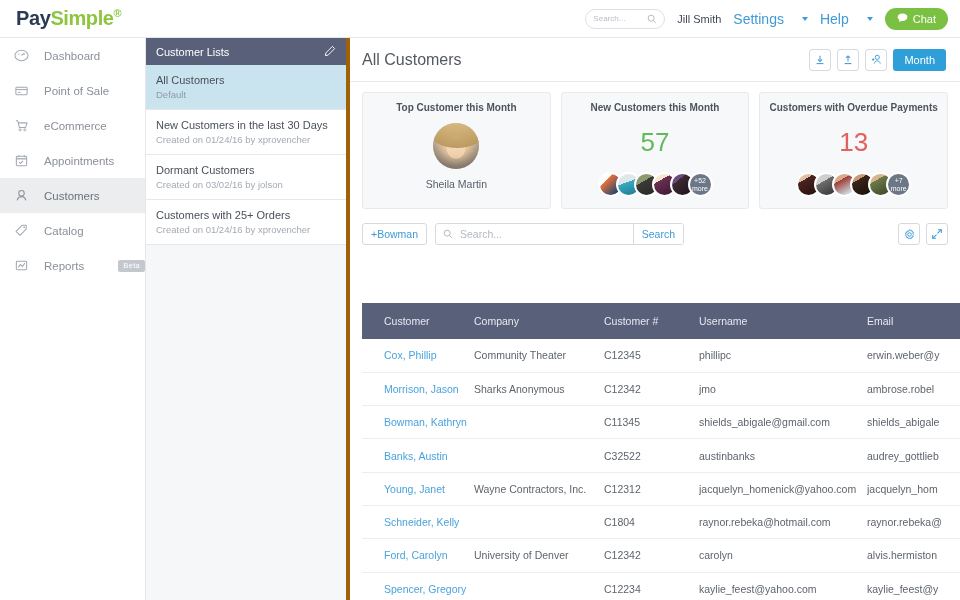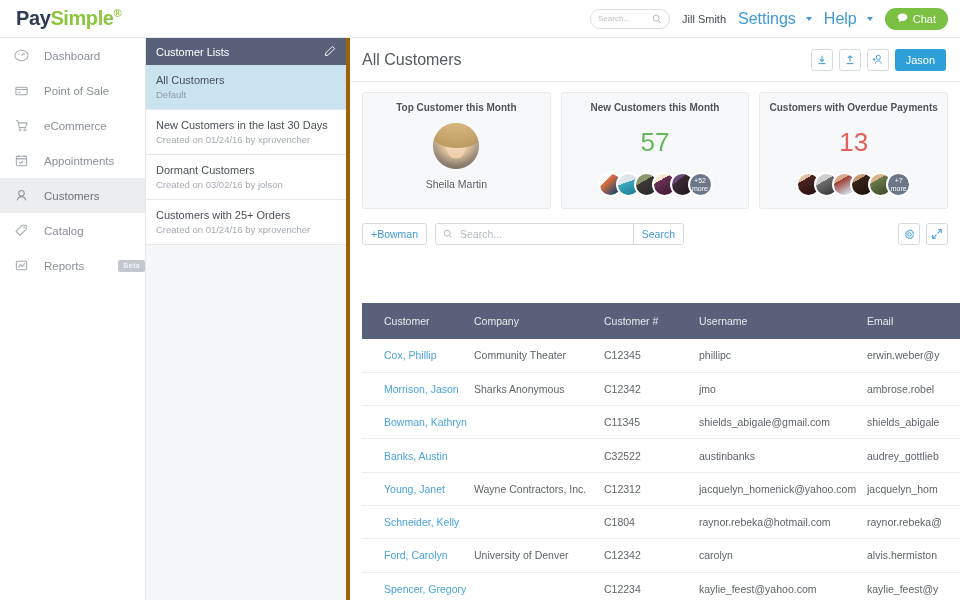--- a/index.html
+++ b/index.html
@@ -26,21 +26,21 @@
     margin-left: auto; margin-right: 12px;
     display: flex; align-items: center; gap: 12px;
   }
   .hsearch {
     width: 80px; height: 20px; border: 1px solid #dcdfe3; border-radius: 10px;
     display: flex; align-items: center; padding: 0 7px; position: relative;
   }
   .hsearch .ph { font-size: 8px; color: #b7bcc3; }
   .hsearch .mag { margin-left: auto; }
   .user-name { font-size: 11px; color: #404853; }
-  .hlink { font-size: 16px; color: #3f9ad6; display: flex; align-items: center; gap: 10px; cursor: pointer; }
+  .hlink { font-size: 14px; color: #3f9ad6; display: flex; align-items: center; gap: 18px; cursor: pointer; }
   .caret { width: 0; height: 0; border-left: 3.5px solid transparent; border-right: 3.5px solid transparent; border-top: 4px solid #3f9ad6; display:inline-block; }
   .chat-btn {
     background: #7ac143; color: #fff; font-size: 11px;
     height: 22px; border-radius: 11px; padding: 0 12px;
     display: flex; align-items: center; gap: 5px; border: none; cursor: pointer;
     font-family: "Liberation Sans", sans-serif;
   }
 
   
   .sidenav {
@@ -343,21 +343,21 @@
           </svg>
       </div>
       <div class="ico-btn">
         <svg width="13" height="13" viewBox="0 0 15 15">
             <circle cx="8.4" cy="5" r="2.4" fill="none" stroke="#3f9ad6" stroke-width="1.1"></circle>
             <path d="M5 12.2c0.4-2 1.7-3.1 3.4-3.1s3 1.1 3.4 3.1" fill="none" stroke="#3f9ad6" stroke-width="1.1"></path>
             <line x1="2.3" y1="7.6" x2="5.1" y2="7.6" stroke="#3f9ad6" stroke-width="1.1"></line>
             <line x1="3.7" y1="6.2" x2="3.7" y2="9" stroke="#3f9ad6" stroke-width="1.1"></line>
           </svg>
       </div>
-      <button class="save-btn">Jason</button>
+      <button class="save-btn">Month</button>
     </div>
   </div>
 
   <div class="cards">
     <div class="card">
       <div class="card-title">Top Customer this Month</div>
       <div class="card-photo"></div>
       <div class="card-name">Sheila Martin</div>
     </div>
 

